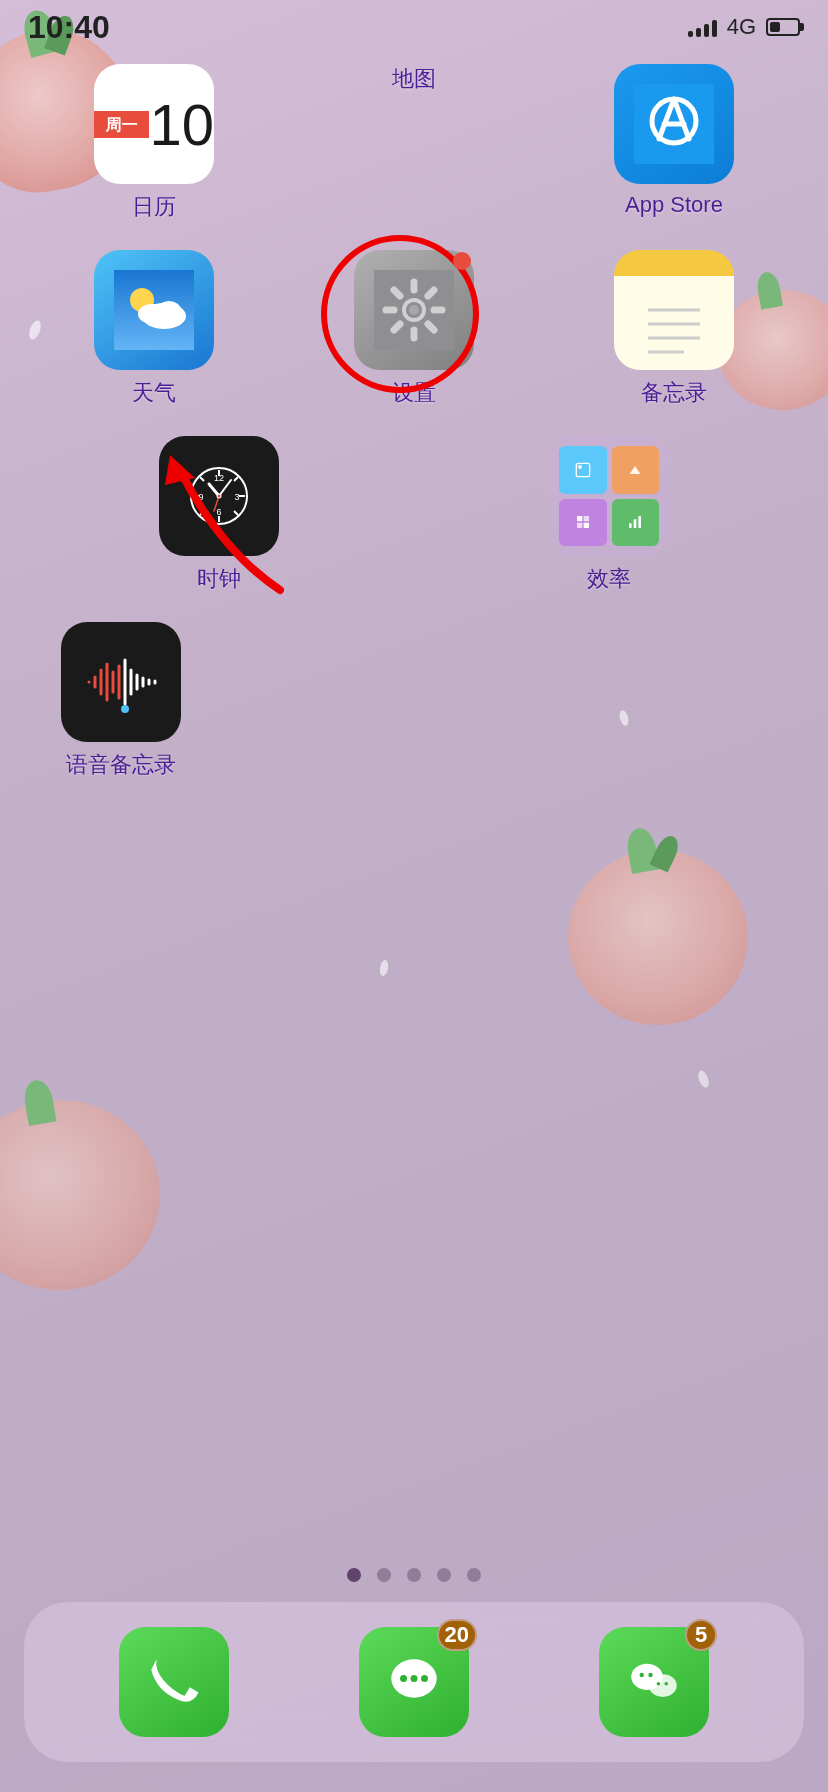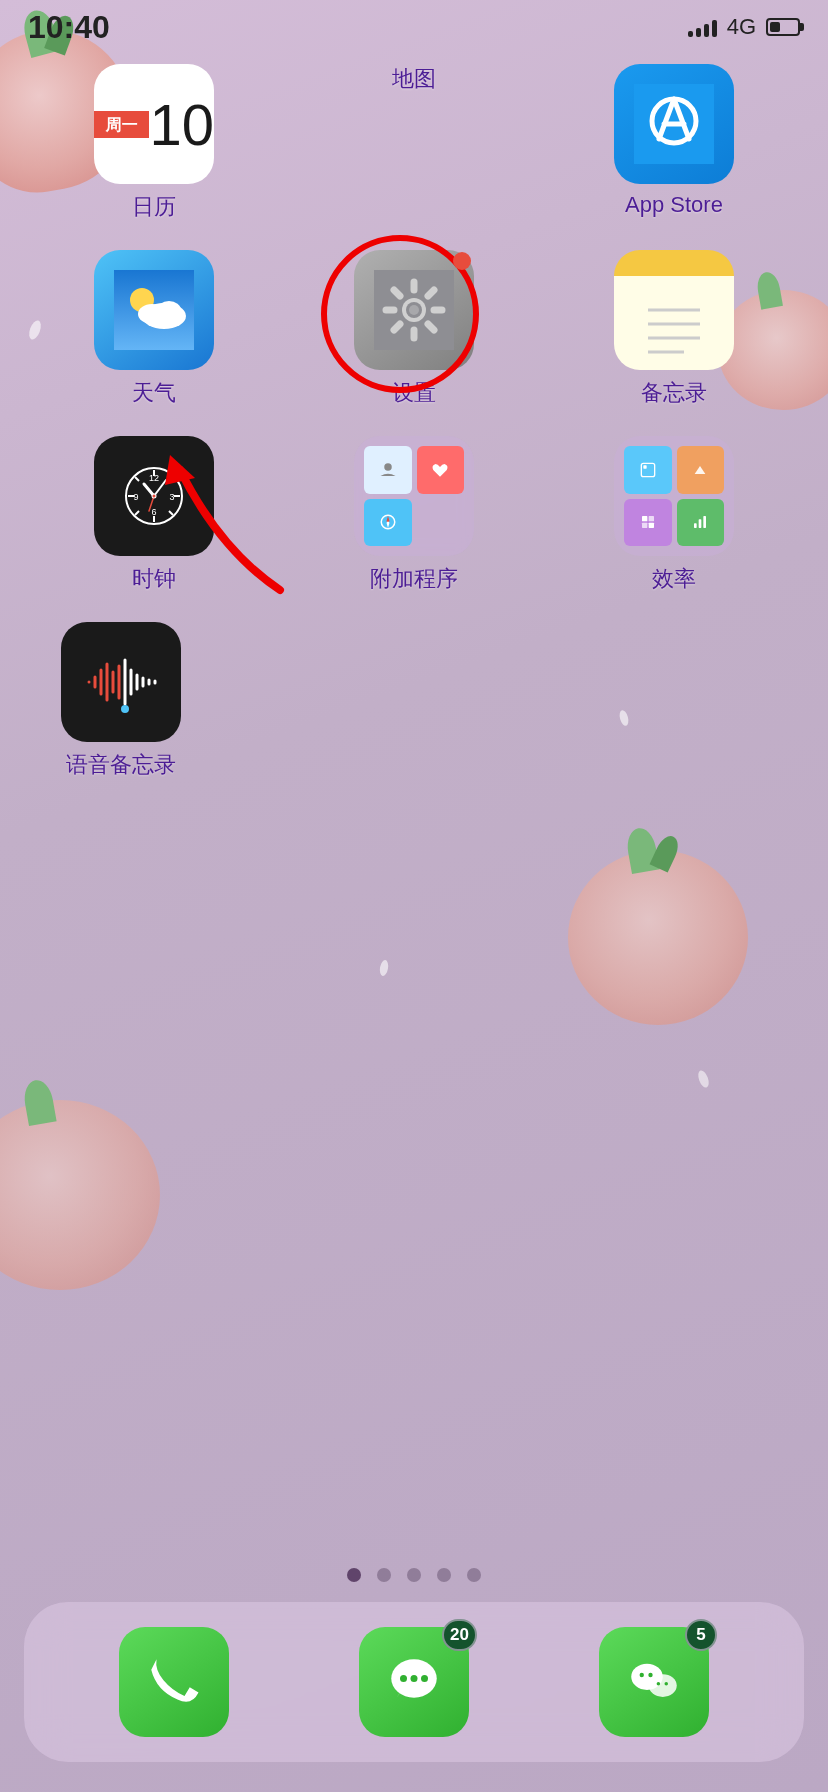--- a/index.html
+++ b/index.html
@@ -303,23 +303,23 @@
       display: flex;
       align-items: center;
       justify-content: center;
       font-size: 54px;
     }
 
     .badge {
       position: absolute;
       top: -8px;
       right: -8px;
-      background: #14532d;
+      background: #a16207;
       color: #fff;
-      font-size: 17px;
+      font-size: 22px;
       font-weight: 700;
       min-width: 32px;
       height: 32px;
       border-radius: 16px;
       display: flex;
       align-items: center;
       justify-content: center;
       padding: 0 6px;
       border: 2px solid rgba(220,200,228,0.55);
     }
@@ -525,45 +525,20 @@
 
           <line x1="40" y1="40" x2="35" y2="55" stroke="#e74c3c" stroke-width="1.5" stroke-linecap="round"></line>
           <circle cx="40" cy="40" r="2.5" fill="white"></circle>
           <circle cx="40" cy="40" r="1.5" fill="#e74c3c"></circle>
         </svg>
       </div>
       <span class="app-label">时钟</span>
     </div>
 
 
-    <div class="app-item">
-      <div class="app-icon icon-extras" style="background:rgba(200,175,215,0.55);backdrop-filter:blur(8px);">
-        <div class="folder-grid">
-          <div class="folder-mini-icon" style="background:#e0f0ff;">
-            <svg viewBox="0 0 24 24" width="18" height="18">
-                <circle cx="12" cy="8" r="5" fill="#888"></circle>
-                <path d="M2 20 Q12 14 22 20" fill="#888"></path>
-              </svg>
-          </div>
-          <div class="folder-mini-icon" style="background:#ff6b6b;">
-            <svg viewBox="0 0 24 24" width="18" height="18">
-                <path d="M12 21 L3 12 Q0 6 6 4 Q9 4 12 8 Q15 4 18 4 Q24 6 21 12 Z" fill="white"></path>
-              </svg>
-          </div>
-          <div class="folder-mini-icon" style="background:#4fc3f7;">
-            <svg viewBox="0 0 24 24" width="18" height="18">
-                <circle cx="12" cy="12" r="9" fill="none" stroke="white" stroke-width="2"></circle>
-                <path d="M12 4 L14 11 L12 13 L10 11 Z" fill="#e74c3c"></path>
-                <path d="M12 20 L14 13 L12 11 L10 13 Z" fill="white"></path>
-              </svg>
-          </div>
-        </div>
-      </div>
-      <span class="app-label">附加程序</span>
-    </div>
 
     <div class="app-item">
       <div class="app-icon icon-efficiency" style="background:rgba(200,175,215,0.55);">
         <div class="folder-grid">
           <div class="folder-mini-icon" style="background:#5ac8fa;">
             <svg viewBox="0 0 24 24" width="16" height="16">
                 <rect x="2" y="2" width="20" height="20" rx="3" fill="none" stroke="white" stroke-width="2"></rect>
                 <rect x="5" y="5" width="5" height="5" fill="white" rx="1"></rect>
               </svg>
           </div>

